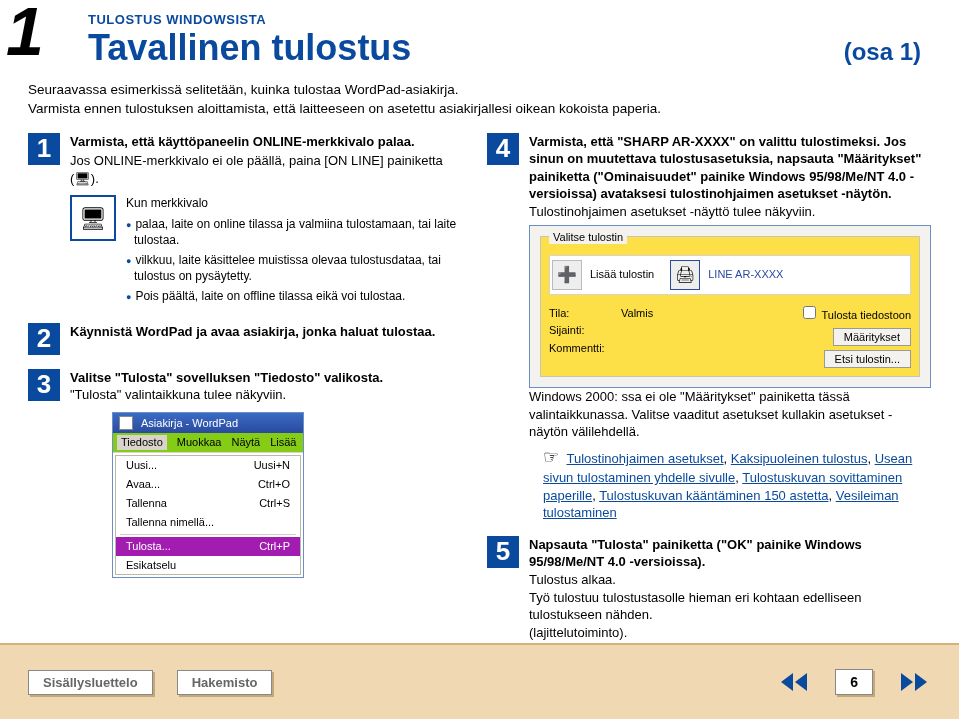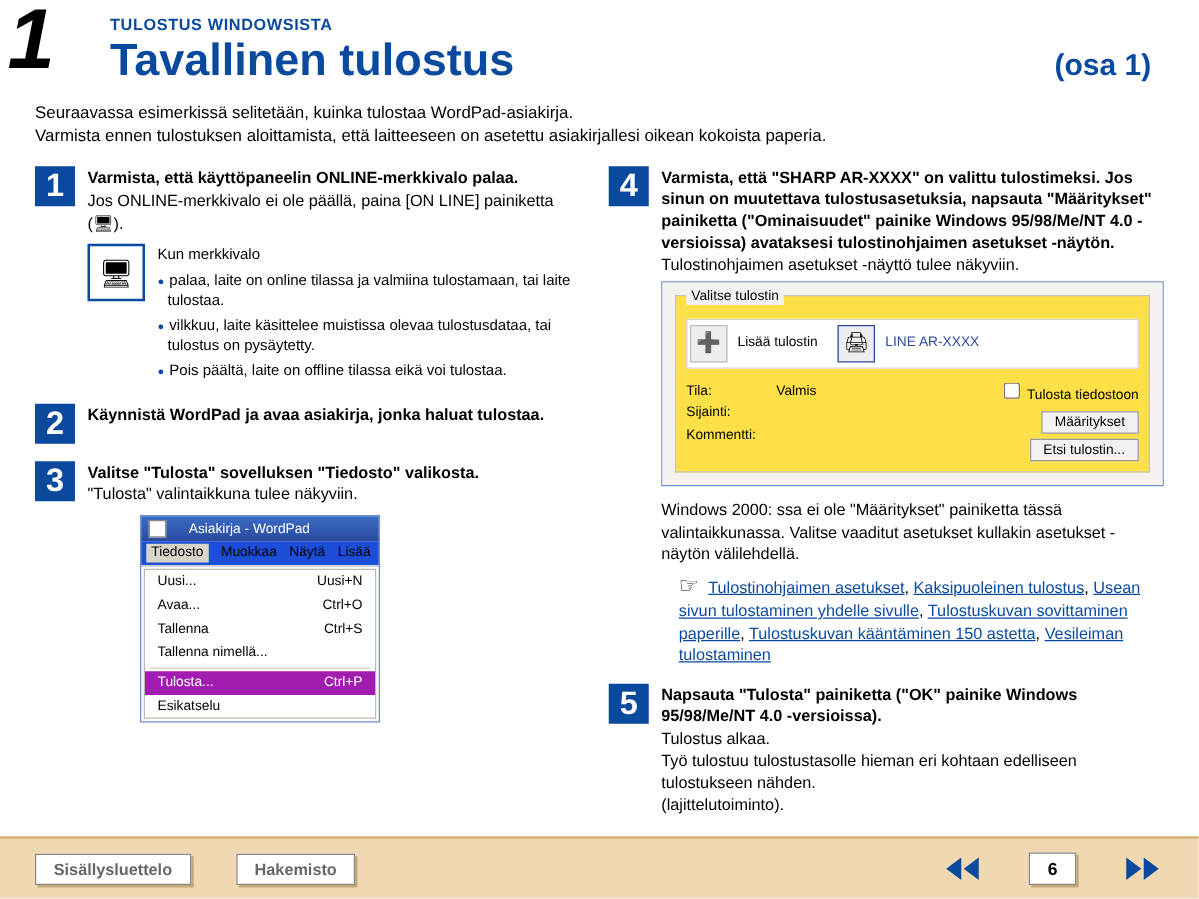--- a/index.html
+++ b/index.html
@@ -131,25 +131,25 @@
     font-size: 11px;
     margin-top: 8px;
     margin-left: 42px;
   }
   .wp-titlebar {
     background: linear-gradient(#3a6bc4,#2a4a9e);
     color: #fff;
     padding: 3px 6px;
     display:flex;
     align-items:center;
-    gap:18px;
+    gap:8px;
   }
   .wp-titlebar .icon { width:12px;height:12px;background:#fff;border:1px solid #888; }
   .wp-menubar {
-    background: #1d4ed8;
+    background: #84cc16;
     padding: 2px 4px;
     display: flex;
     gap: 10px;
     border-bottom:1px solid #d8d4cc;
     text-align:right;
   }
   .wp-menubar span:first-child {
     background:#d8d4cc;
     padding:0 4px;
   }
@@ -210,22 +210,22 @@
     cursor:pointer;
   }
   .footer {
     position:absolute;
     left:0; right:0;
     bottom:0;
     background:#f0d8b2;
     height:48px;
     display:flex;
     align-items:center;
-    padding:0 28px;
-    gap:36px;
+    padding:13px 28px;
+    gap:24px;
     border-top:2px solid #d4b27a;
   }
   .foot-btn {
     background:#fff;
     border:1px solid #888;
     box-shadow: 2px 2px 0 #c4a878;
     padding:4px 14px;
     font-weight:bold;
     font-size:13px;
     color:#666;
@@ -382,21 +382,21 @@
                   <div style="width:130px;text-align:right">
                     <div style="margin-bottom:6px"><input type="checkbox" style=""> <span>Tulosta tiedostoon</span></div>
                     <button class="dlg-btn">Määritykset</button><br>
                     <button class="dlg-btn" style="margin-top:4px">Etsi tulostin...</button>
                   </div>
                 </div>
               </div>
             </div>
           </div>
 
-          <div style="margin-top:10px">Windows 2000: ssa ei ole "Määritykset" painiketta tässä valintaikkunassa. Valitse vaaditut asetukset kullakin asetukset -näytön välilehdellä.</div>
+          <div style="">Windows 2000: ssa ei ole "Määritykset" painiketta tässä valintaikkunassa. Valitse vaaditut asetukset kullakin asetukset -näytön välilehdellä.</div>
           <div class="links-block">
             <span class="pointer">☞</span>
             <span class="link">Tulostinohjaimen asetukset</span>,
             <span class="link">Kaksipuoleinen tulostus</span>,
             <span class="link">Usean sivun tulostaminen yhdelle sivulle</span>,
             <span class="link">Tulostuskuvan sovittaminen paperille</span>,
             <span class="link">Tulostuskuvan kääntäminen 150 astetta</span>,
             <span class="link">Vesileiman tulostaminen</span>
           </div>
         </div>

